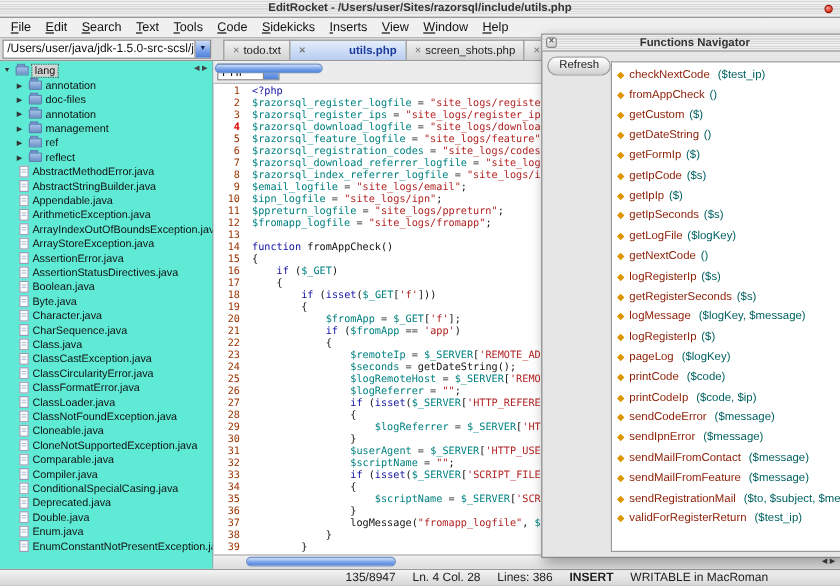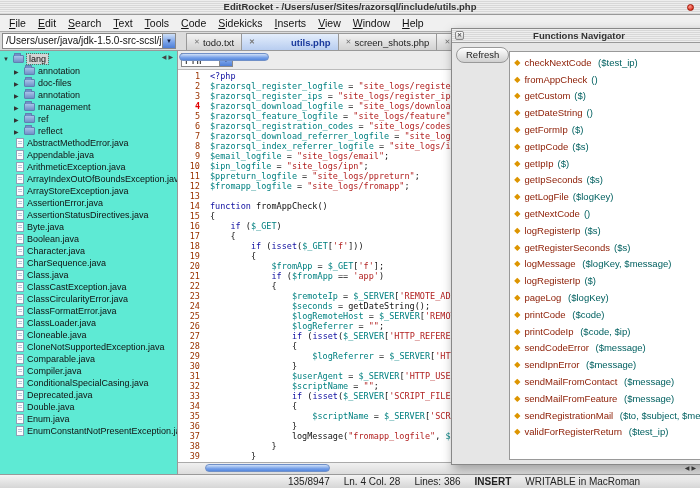--- a/index.html
+++ b/index.html
@@ -190,20 +190,24 @@
             <span class="tw-arrow">▶</span>
             <span class="icon-folder"></span>
             <span class="tree-label">reflect</span>
           </div>
           <div class="tree-row file">
             <span class="icon-file"></span>
             <span class="tree-label">AbstractMethodError.java</span>
           </div>
           <div class="tree-row file">
             <span class="icon-file"></span>
+            <span class="tree-label">AbstractStringBuilder.java</span>
+          </div>
+          <div class="tree-row file">
+            <span class="icon-file"></span>
             <span class="tree-label">Appendable.java</span>
           </div>
           <div class="tree-row file">
             <span class="icon-file"></span>
             <span class="tree-label">ArithmeticException.java</span>
           </div>
           <div class="tree-row file">
             <span class="icon-file"></span>
             <span class="tree-label">ArrayIndexOutOfBoundsException.java</span>
           </div>
@@ -214,28 +218,28 @@
           <div class="tree-row file">
             <span class="icon-file"></span>
             <span class="tree-label">AssertionError.java</span>
           </div>
           <div class="tree-row file">
             <span class="icon-file"></span>
             <span class="tree-label">AssertionStatusDirectives.java</span>
           </div>
           <div class="tree-row file">
             <span class="icon-file"></span>
+            <span class="tree-label">Boolean.java</span>
+          </div>
+          <div class="tree-row file">
+            <span class="icon-file"></span>
             <span class="tree-label">Byte.java</span>
           </div>
           <div class="tree-row file">
             <span class="icon-file"></span>
-            <span class="tree-label">Boolean.java</span>
-          </div>
-          <div class="tree-row file">
-            <span class="icon-file"></span>
             <span class="tree-label">Character.java</span>
           </div>
           <div class="tree-row file">
             <span class="icon-file"></span>
             <span class="tree-label">CharSequence.java</span>
           </div>
           <div class="tree-row file">
             <span class="icon-file"></span>
             <span class="tree-label">Class.java</span>
           </div>
@@ -247,20 +251,24 @@
             <span class="icon-file"></span>
             <span class="tree-label">ClassCircularityError.java</span>
           </div>
           <div class="tree-row file">
             <span class="icon-file"></span>
             <span class="tree-label">ClassFormatError.java</span>
           </div>
           <div class="tree-row file">
             <span class="icon-file"></span>
             <span class="tree-label">ClassLoader.java</span>
+          </div>
+          <div class="tree-row file">
+            <span class="icon-file"></span>
+            <span class="tree-label">ClassNotFoundException.java</span>
           </div>
           <div class="tree-row file">
             <span class="icon-file"></span>
             <span class="tree-label">Cloneable.java</span>
           </div>
           <div class="tree-row file">
             <span class="icon-file"></span>
             <span class="tree-label">CloneNotSupportedException.java</span>
           </div>
           <div class="tree-row file">

